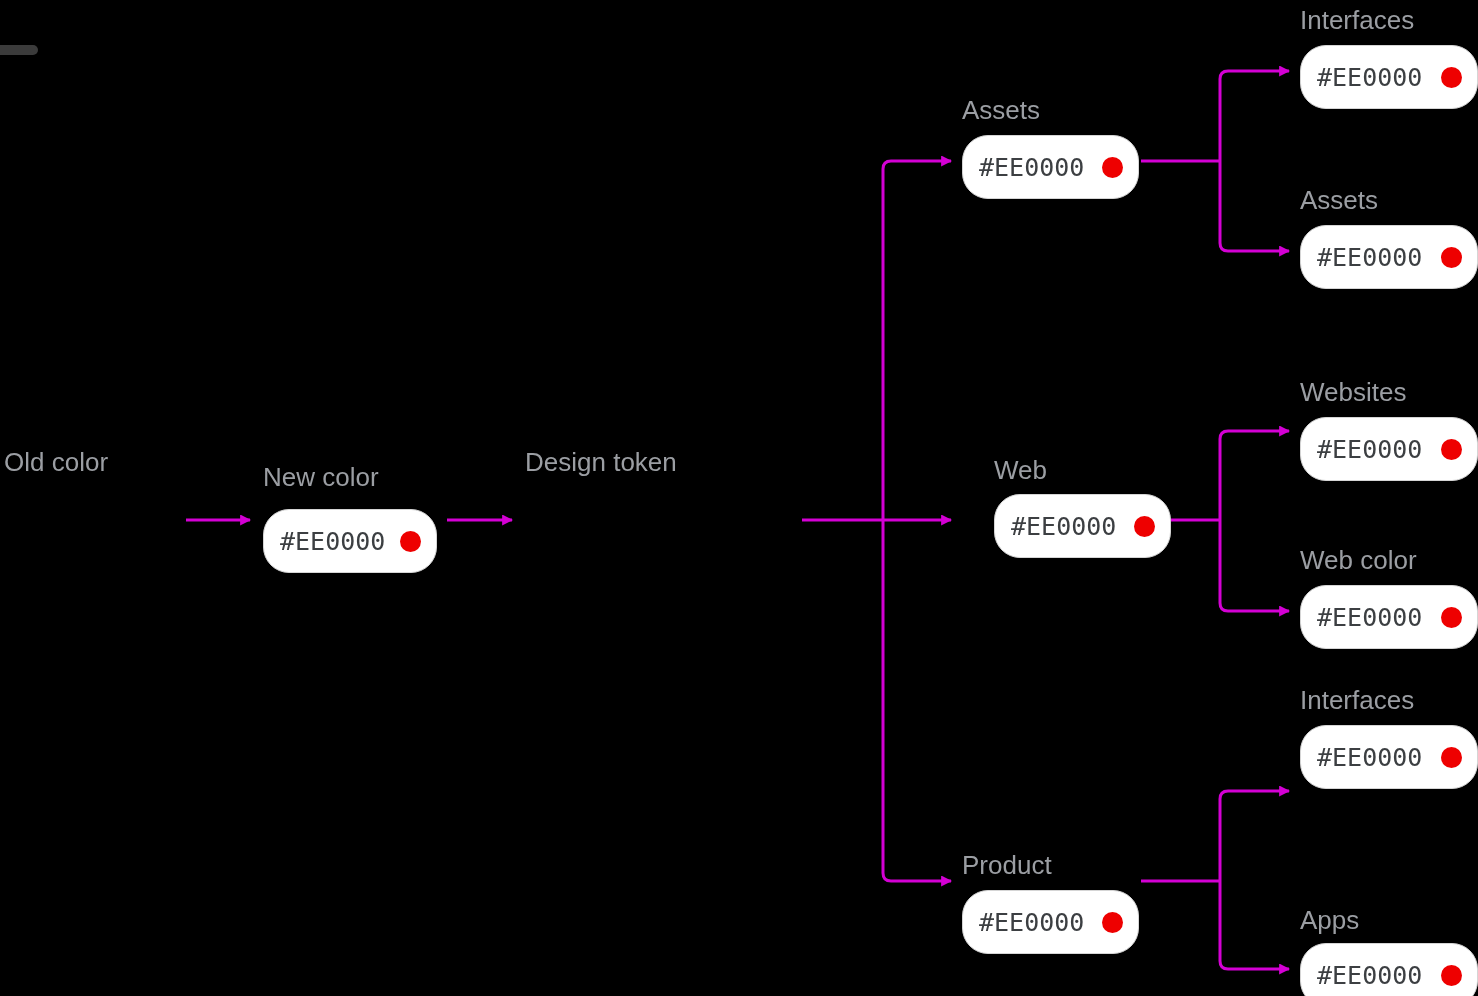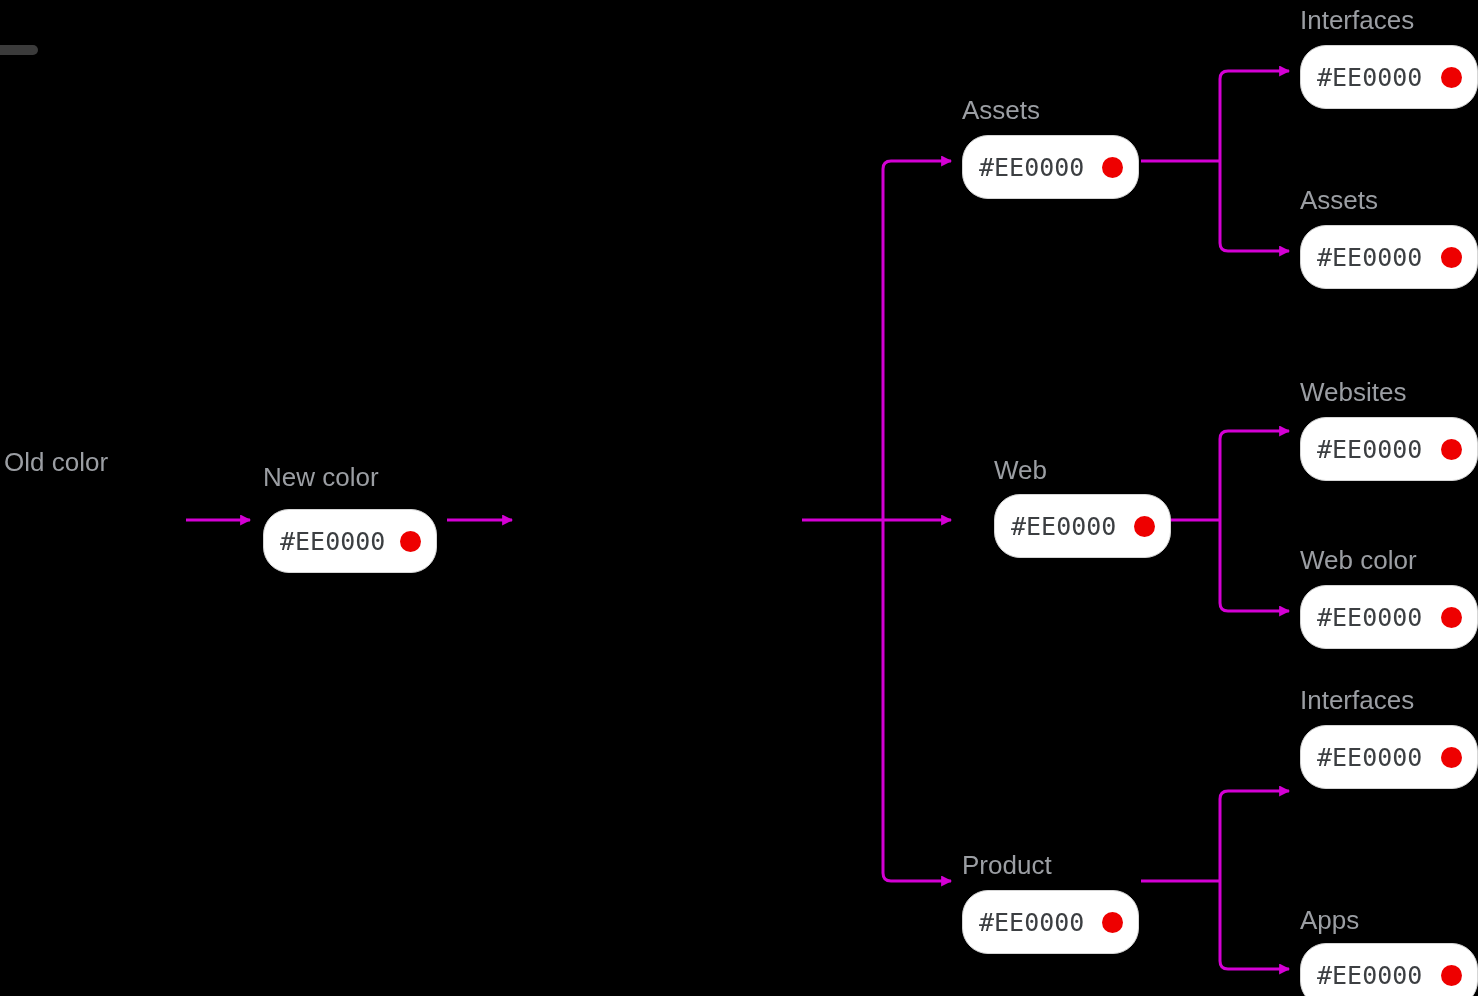--- a/index.html
+++ b/index.html
@@ -115,20 +115,21 @@
 
   <div class="node" style="left:263px; top:447px;margin-top:15px;">
     <div class="node-label">New color</div>
     <div class="pill" style="width:174px; margin-top:17px;">
       <span class="pill-value">#EE0000</span>
       <span class="dot" style="background-color: rgb(238, 0, 0);"></span>
     </div>
   </div>
 
   <div class="node" style="left:525px; top:447px;">
+    <div class="node-label">Design token</div>
   </div>
 
   <div class="node" style="left:962px; top:95px;">
     <div class="node-label">Assets</div>
     <div class="pill" style="width:177px; margin-top:10px;">
       <span class="pill-value">#EE0000</span>
       <span class="dot" style="background-color: rgb(238, 0, 0);"></span>
     </div>
   </div>
 

